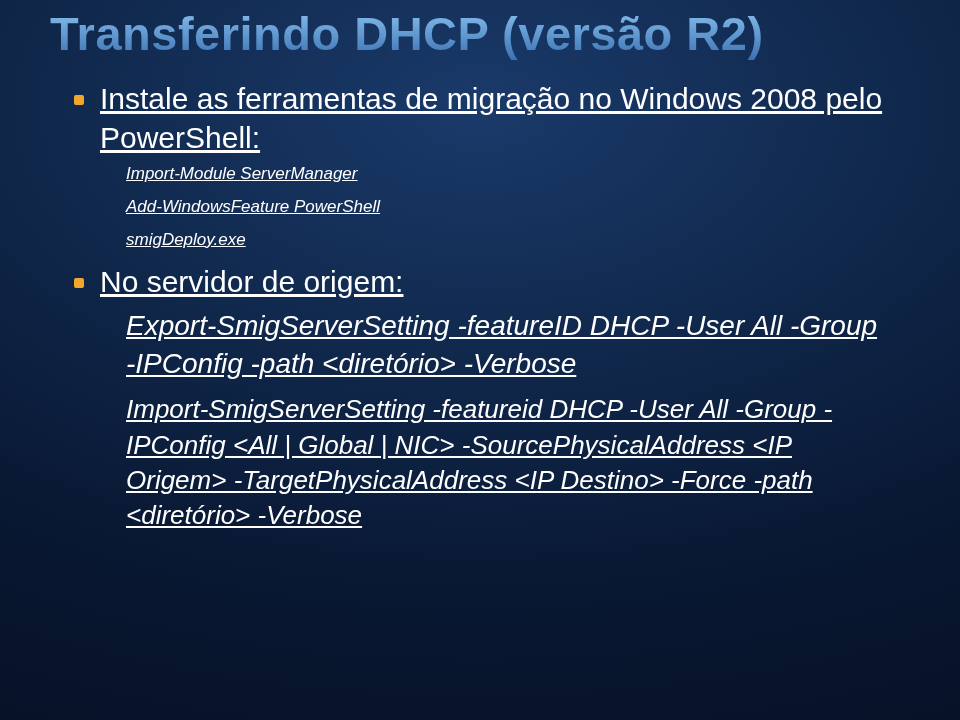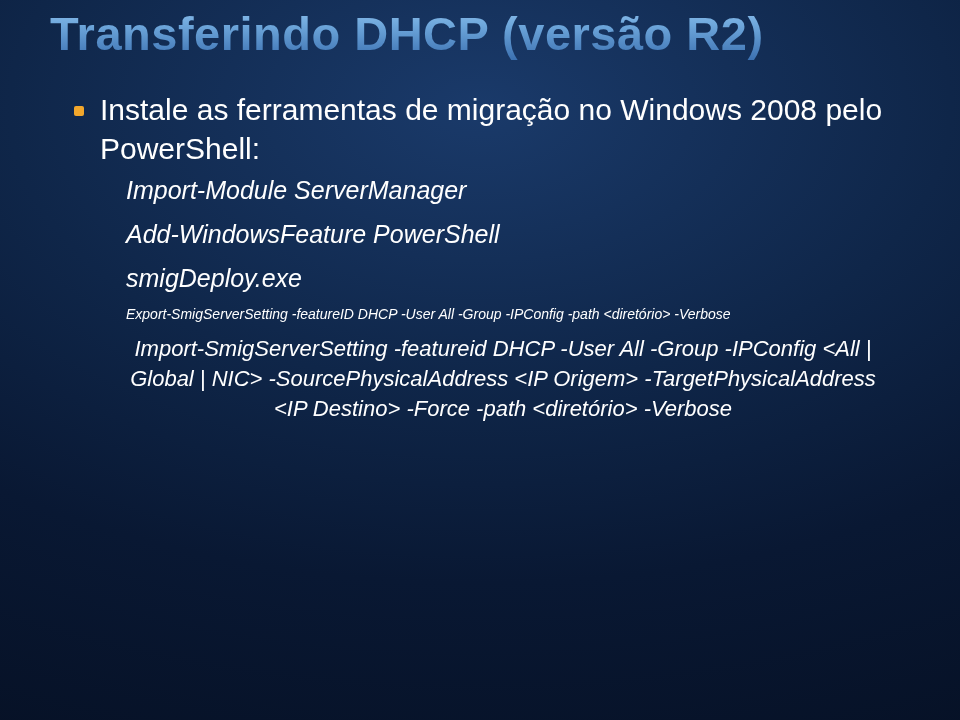--- a/index.html
+++ b/index.html
@@ -27,21 +27,22 @@
     background: linear-gradient(180deg, #9ac8f2 0%, #6fa8dc 40%, #3a6fb0 100%);
     -webkit-background-clip: text;
     background-clip: text;
     color: transparent;
     letter-spacing: 0.5px;
     margin-left: -20px;
   }
   ul.main {
     list-style: none;
     padding: 0;
-    margin: 29px 0 0 0;
+    margin: 18px 0 0 0;
+    text-decoration: underline;
   }
   ul.main > li {
     position: relative;
     padding-left: 30px;
     margin-bottom: 6px;
     font-size: 30px;
     line-height: 1.3;
     font-weight: 400;
   }
   ul.main > li::before {
@@ -49,41 +50,40 @@
     position: absolute;
     left: 4px;
     top: 16px;
     width: 10px;
     height: 10px;
     background: #f2a72c;
     border-radius: 2px;
   }
   .sub-italic {
     font-style: italic;
-    font-size: 25px;
+    font-size: 17px;
     padding-left: 56px;
     margin: 2px 0 10px 0;
     line-height: 1.35;
   }
   .sub-code {
     font-style: italic;
-    font-size: 14px;
+    font-size: 28px;
     padding-left: 56px;
     padding-right: 30px;
     margin: 4px 0 10px 0;
     line-height: 1.35;
   }
   .sub-code2 {
     font-style: italic;
-    font-size: 22px;
+    font-size: 26px;
     padding-left: 56px;
     padding-right: 30px;
     margin: 4px 0 10px 0;
     line-height: 1.35;
-    text-align: center;
   }
   .tight {
     margin-bottom: 2px;
   }
 </style>
 </head>
 <body>
 
 <div class="slide">
   <h1 class="title">Transferindo DHCP (versão R2)</h1>
@@ -91,18 +91,21 @@
   <ul class="main">
 
     <li>
       <span>Instale as ferramentas de migração no Windows 2008 pelo PowerShell:</span>
     </li>
     <div class="sub-italic">Import-Module ServerManager</div>
     <div class="sub-italic">Add-WindowsFeature PowerShell</div>
 
     <div class="sub-italic">smigDeploy.exe</div>
 
+    <li class="tight">
+      <span>No servidor de origem:</span>
+    </li>
     <div class="sub-code">Export-SmigServerSetting -featureID DHCP -User All -Group -IPConfig -path &lt;diretório&gt; -Verbose</div>
 
     <div class="sub-code2">Import-SmigServerSetting -featureid DHCP -User All -Group -IPConfig &lt;All | Global | NIC&gt; -SourcePhysicalAddress &lt;IP Origem&gt; -TargetPhysicalAddress &lt;IP Destino&gt; -Force -path &lt;diretório&gt; -Verbose</div>
 
   </ul>
 </div>
 
 </body></html>

